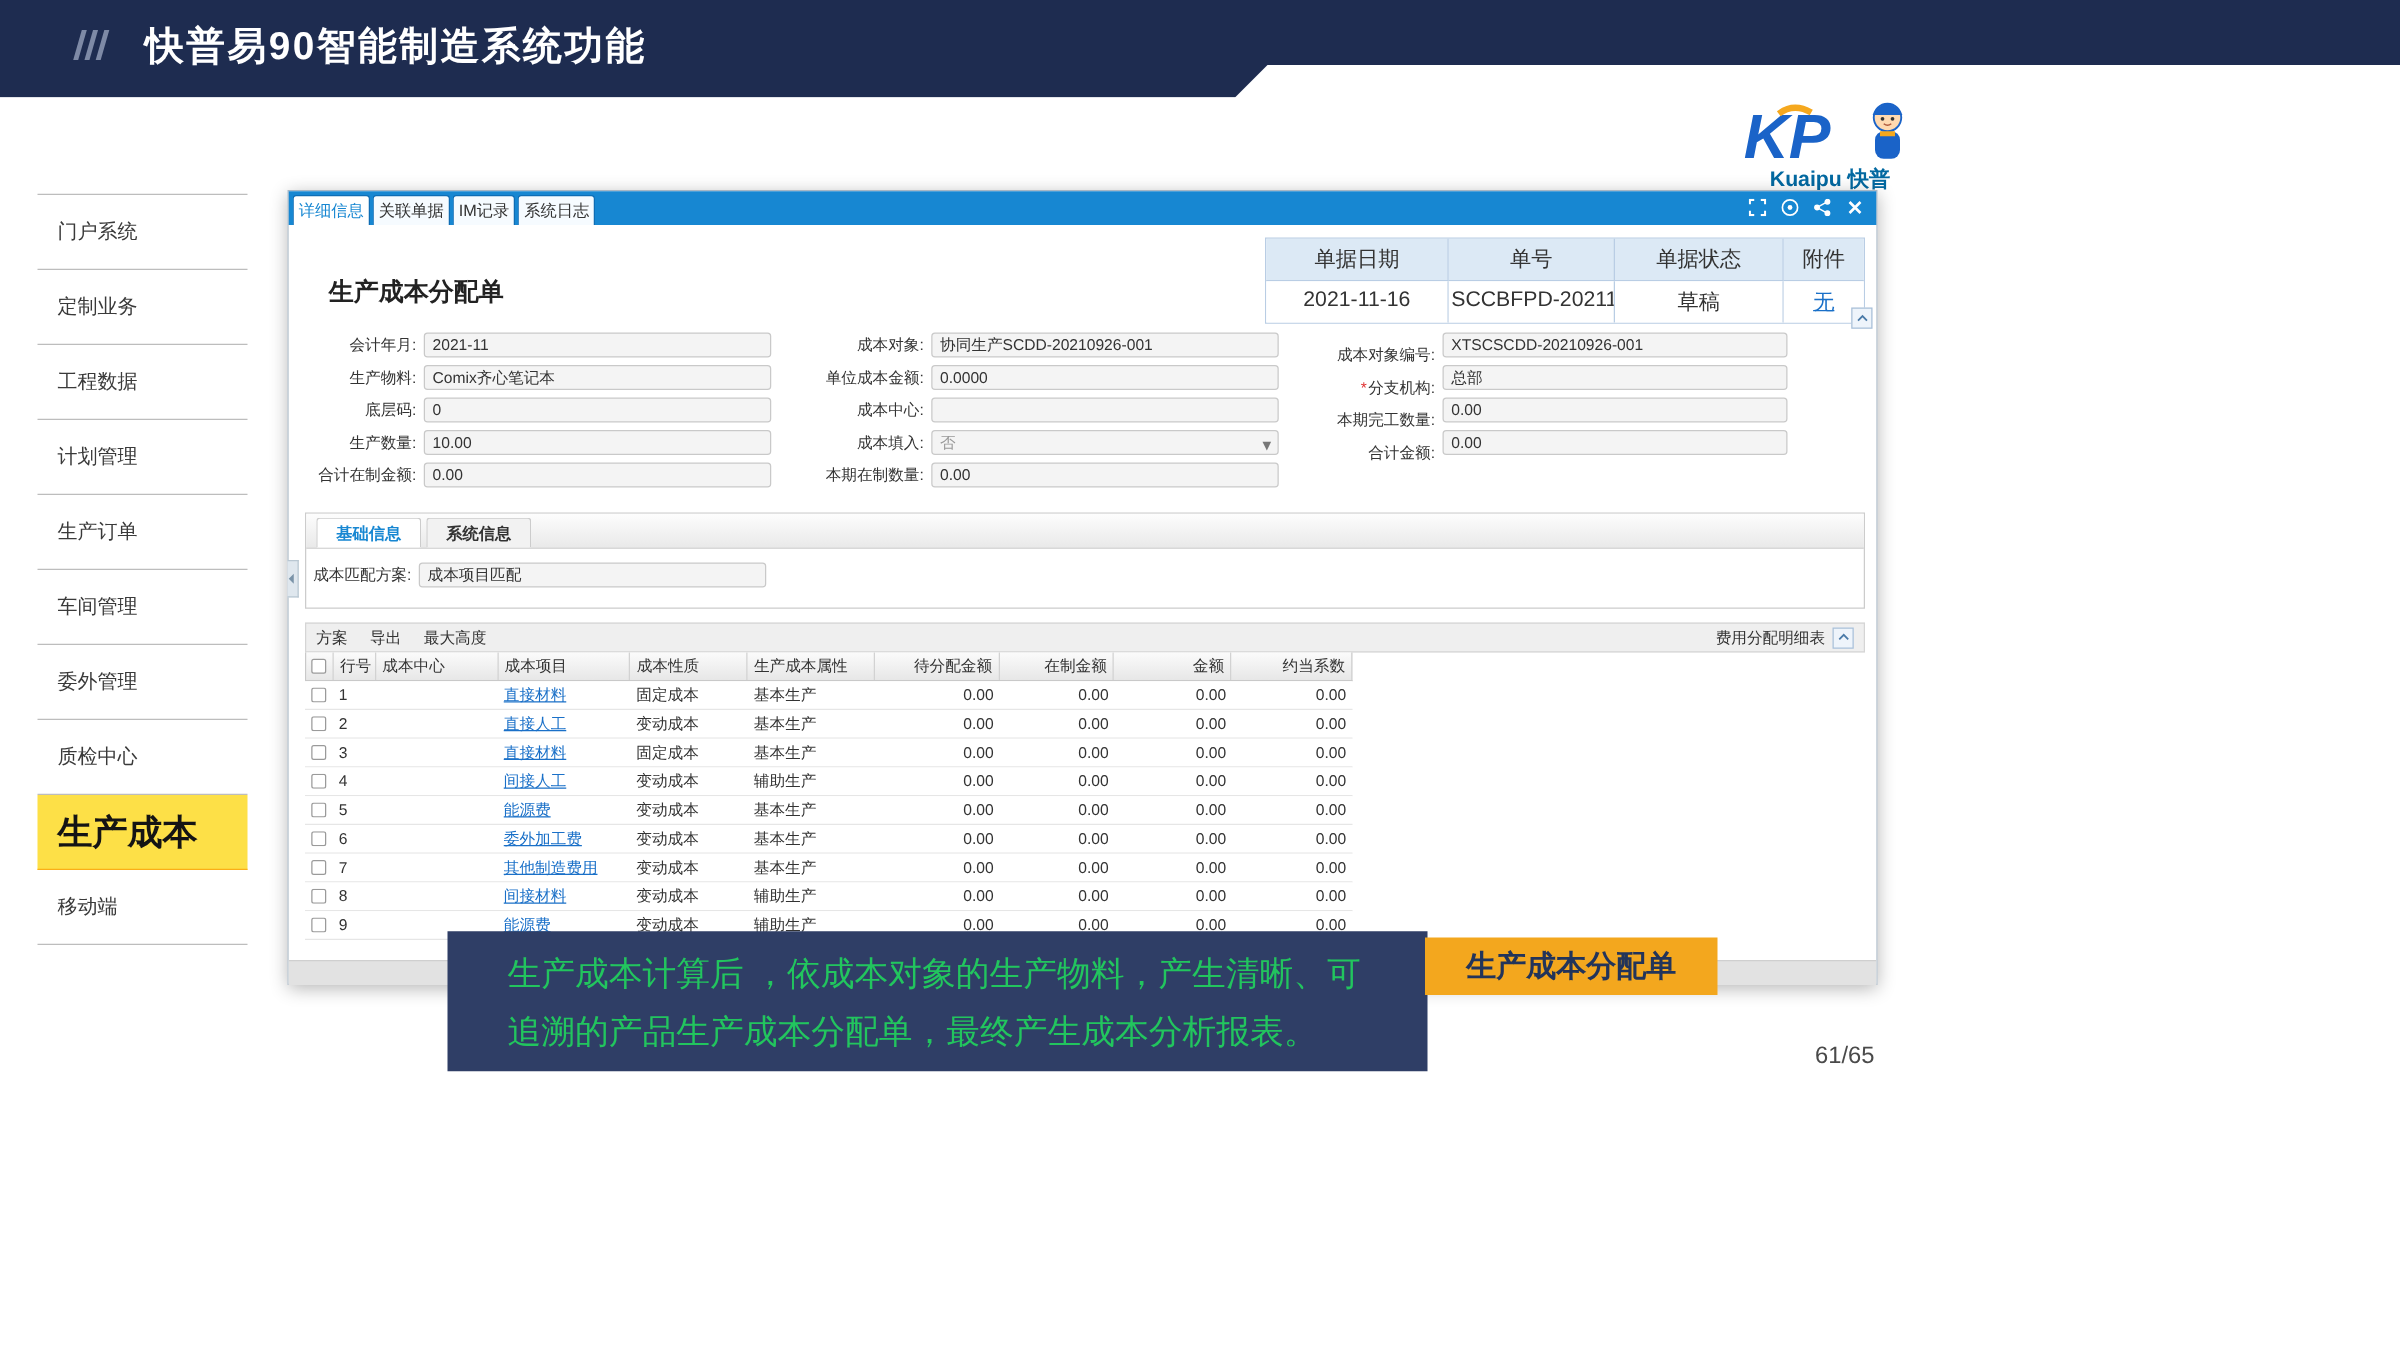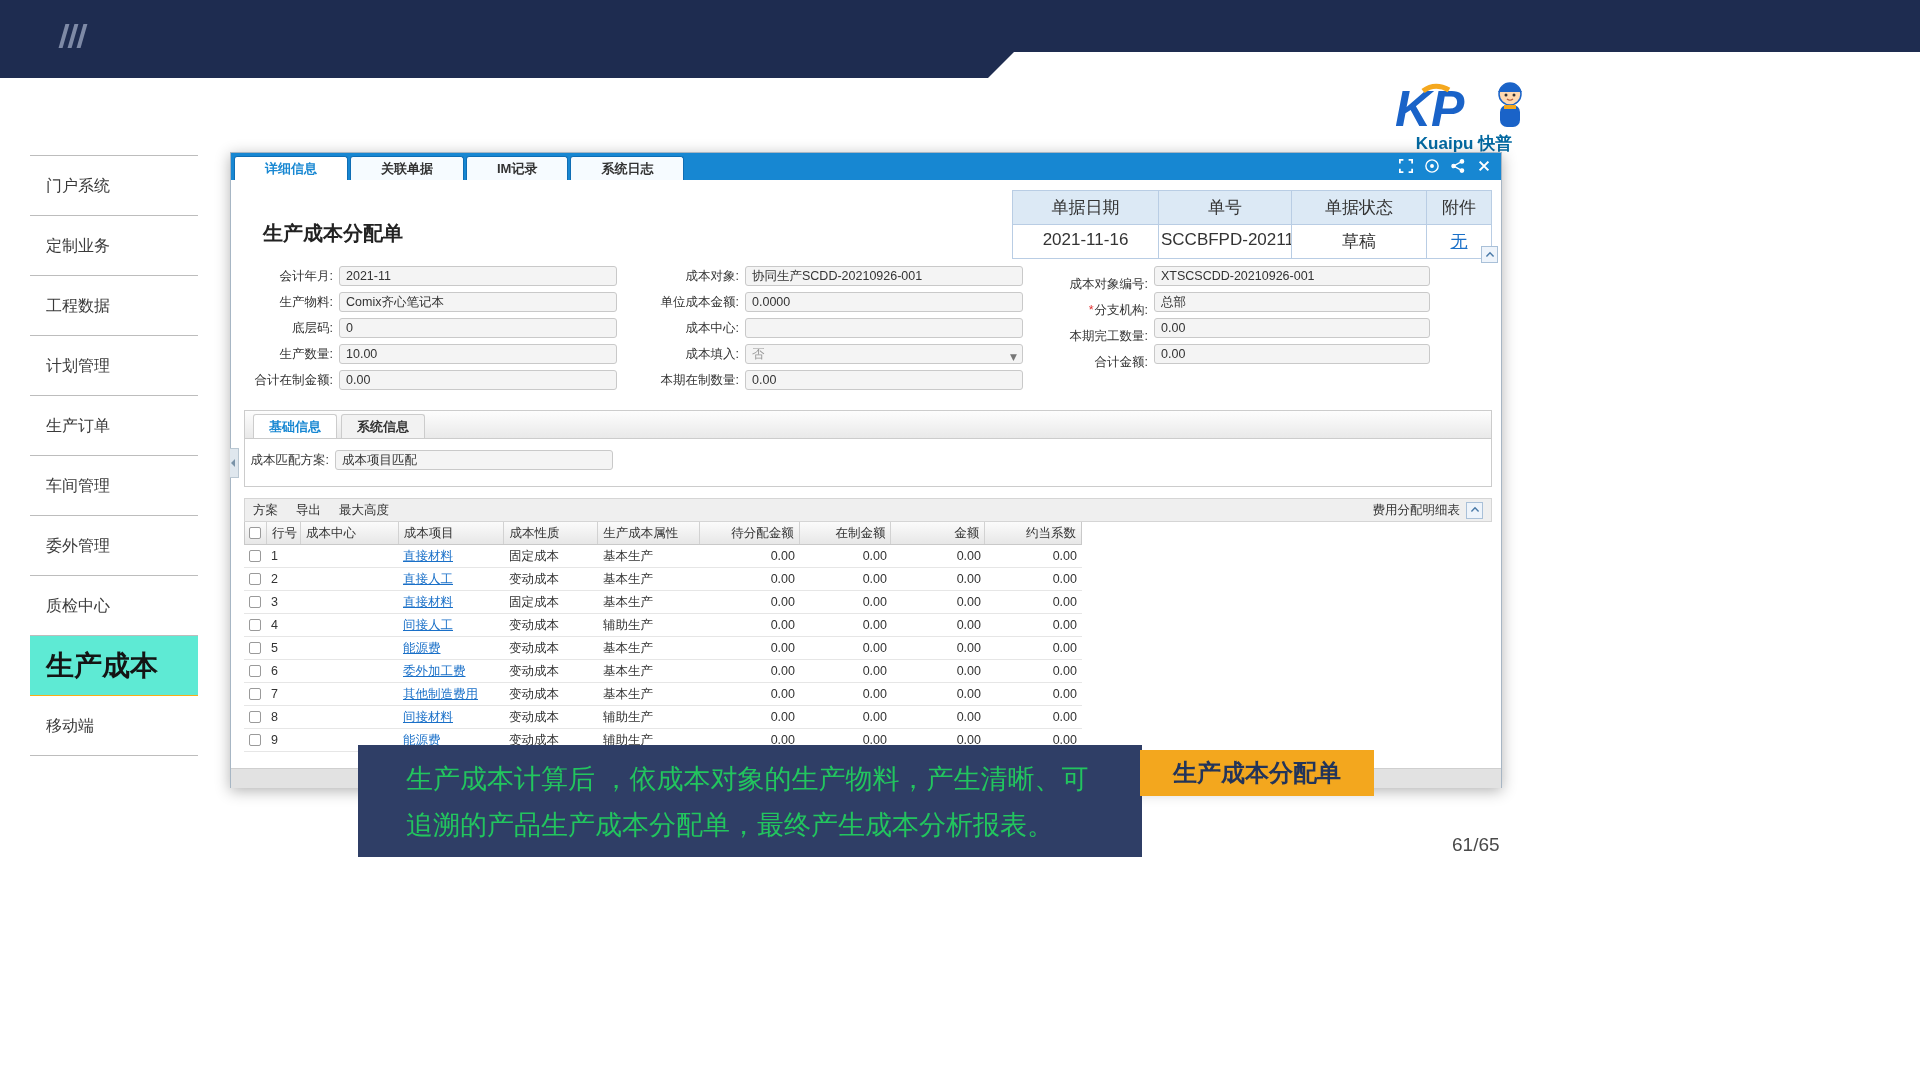--- a/index.html
+++ b/index.html
@@ -16,29 +16,29 @@
 
   
   .logo { position:absolute; left:1388px; top:78px; width:152px; text-align:center; }
   .logo-row { display:flex; align-items:flex-end; justify-content:center; gap:4px; }
   .brand-text { color:#0369a1; font-weight:bold; font-size:17px; margin-top:-2px; }
 
   
   .sidebar { position:absolute; left:30px; top:155px; width:168px; border-top:1px solid #bdbdbd; }
   .sidebar-item { height:60px; line-height:60px; border-bottom:1px solid #bdbdbd; padding-left:16px;
     font-size:16px; color:#3a3a3a; cursor:pointer; }
-  .sidebar-item.active { background:#5eead4; font-size:28px; font-weight:bold; color:#141414; border-bottom:1px solid #FBAE17; }
+  .sidebar-item.active { background:#fde047; font-size:28px; font-weight:bold; color:#141414; border-bottom:1px solid #FBAE17; }
 
   
   .window { position:absolute; left:230px; top:152px; width:1272px; height:636px; background:#fff;
     border:1px solid #a7b6c4; box-shadow:0 3px 14px rgba(0,0,0,.3); }
   .win-tabbar { height:27px; background:#1787D2; display:flex; align-items:flex-end; padding-left:3px; position:relative; }
   .win-tabs { display:flex; align-items:flex-end; }
-  .win-tab { background:#f6fbff; border:1px solid #0f6db4; border-bottom:none; margin-right:2px; padding:0 30px;
-    height:24px; line-height:24px; font-size:13px; font-weight:bold; color:#333; border-radius:3px 3px 0 0; cursor:pointer; }
+  .win-tab { background:#f6fbff; border:1px solid #0f6db4; border-bottom:none; margin-right:2px; padding:0 4px;
+    height:24px; line-height:24px; font-size:13px; font-weight:normal; color:#333; border-radius:3px 3px 0 0; cursor:pointer; }
   .win-tab.active { background:#fff; color:#1787D2; }
   .win-icons { position:absolute; right:10px; top:6px; display:flex; gap:12px; align-items:center; }
   .win-icons span { display:inline-flex; cursor:pointer; }
 
   .win-body { position:relative; width:1270px; height:608px; background:#fff; }
 
   .doc-title { position:absolute; left:32px; top:40px; font-size:20px; font-weight:bold; color:#222; }
 
   
   .doc-table { position:absolute; right:9px; top:10px; display:grid; grid-template-columns:146px 133px 135px 64px;
@@ -124,20 +124,21 @@
 <body>
 
 <div class="stage">
 
   <div class="top-band"></div>
   <div class="title-bars">
       <i></i>
       <i></i>
       <i></i>
     </div>
+  <div class="slide-title">快普易90智能制造系统功能</div>
 
   <div class="logo">
     <div class="logo-row">
       <svg width="88" height="52" viewBox="0 0 88 52">
         <text x="0" y="44" font-size="50" font-style="italic" font-weight="bold" fill="#1a63c8">K</text>
         <text x="36" y="44" font-size="50" font-style="italic" font-weight="bold" fill="#1a63c8">P</text>
         <path d="M28 9 q12 -9 26 -1" stroke="#f5a81e" stroke-width="5" fill="none"></path>
       </svg>
       <svg width="46" height="56" viewBox="0 0 46 56">
         <rect x="13" y="27" width="20" height="22" rx="7" fill="#1a63c8"></rect>

